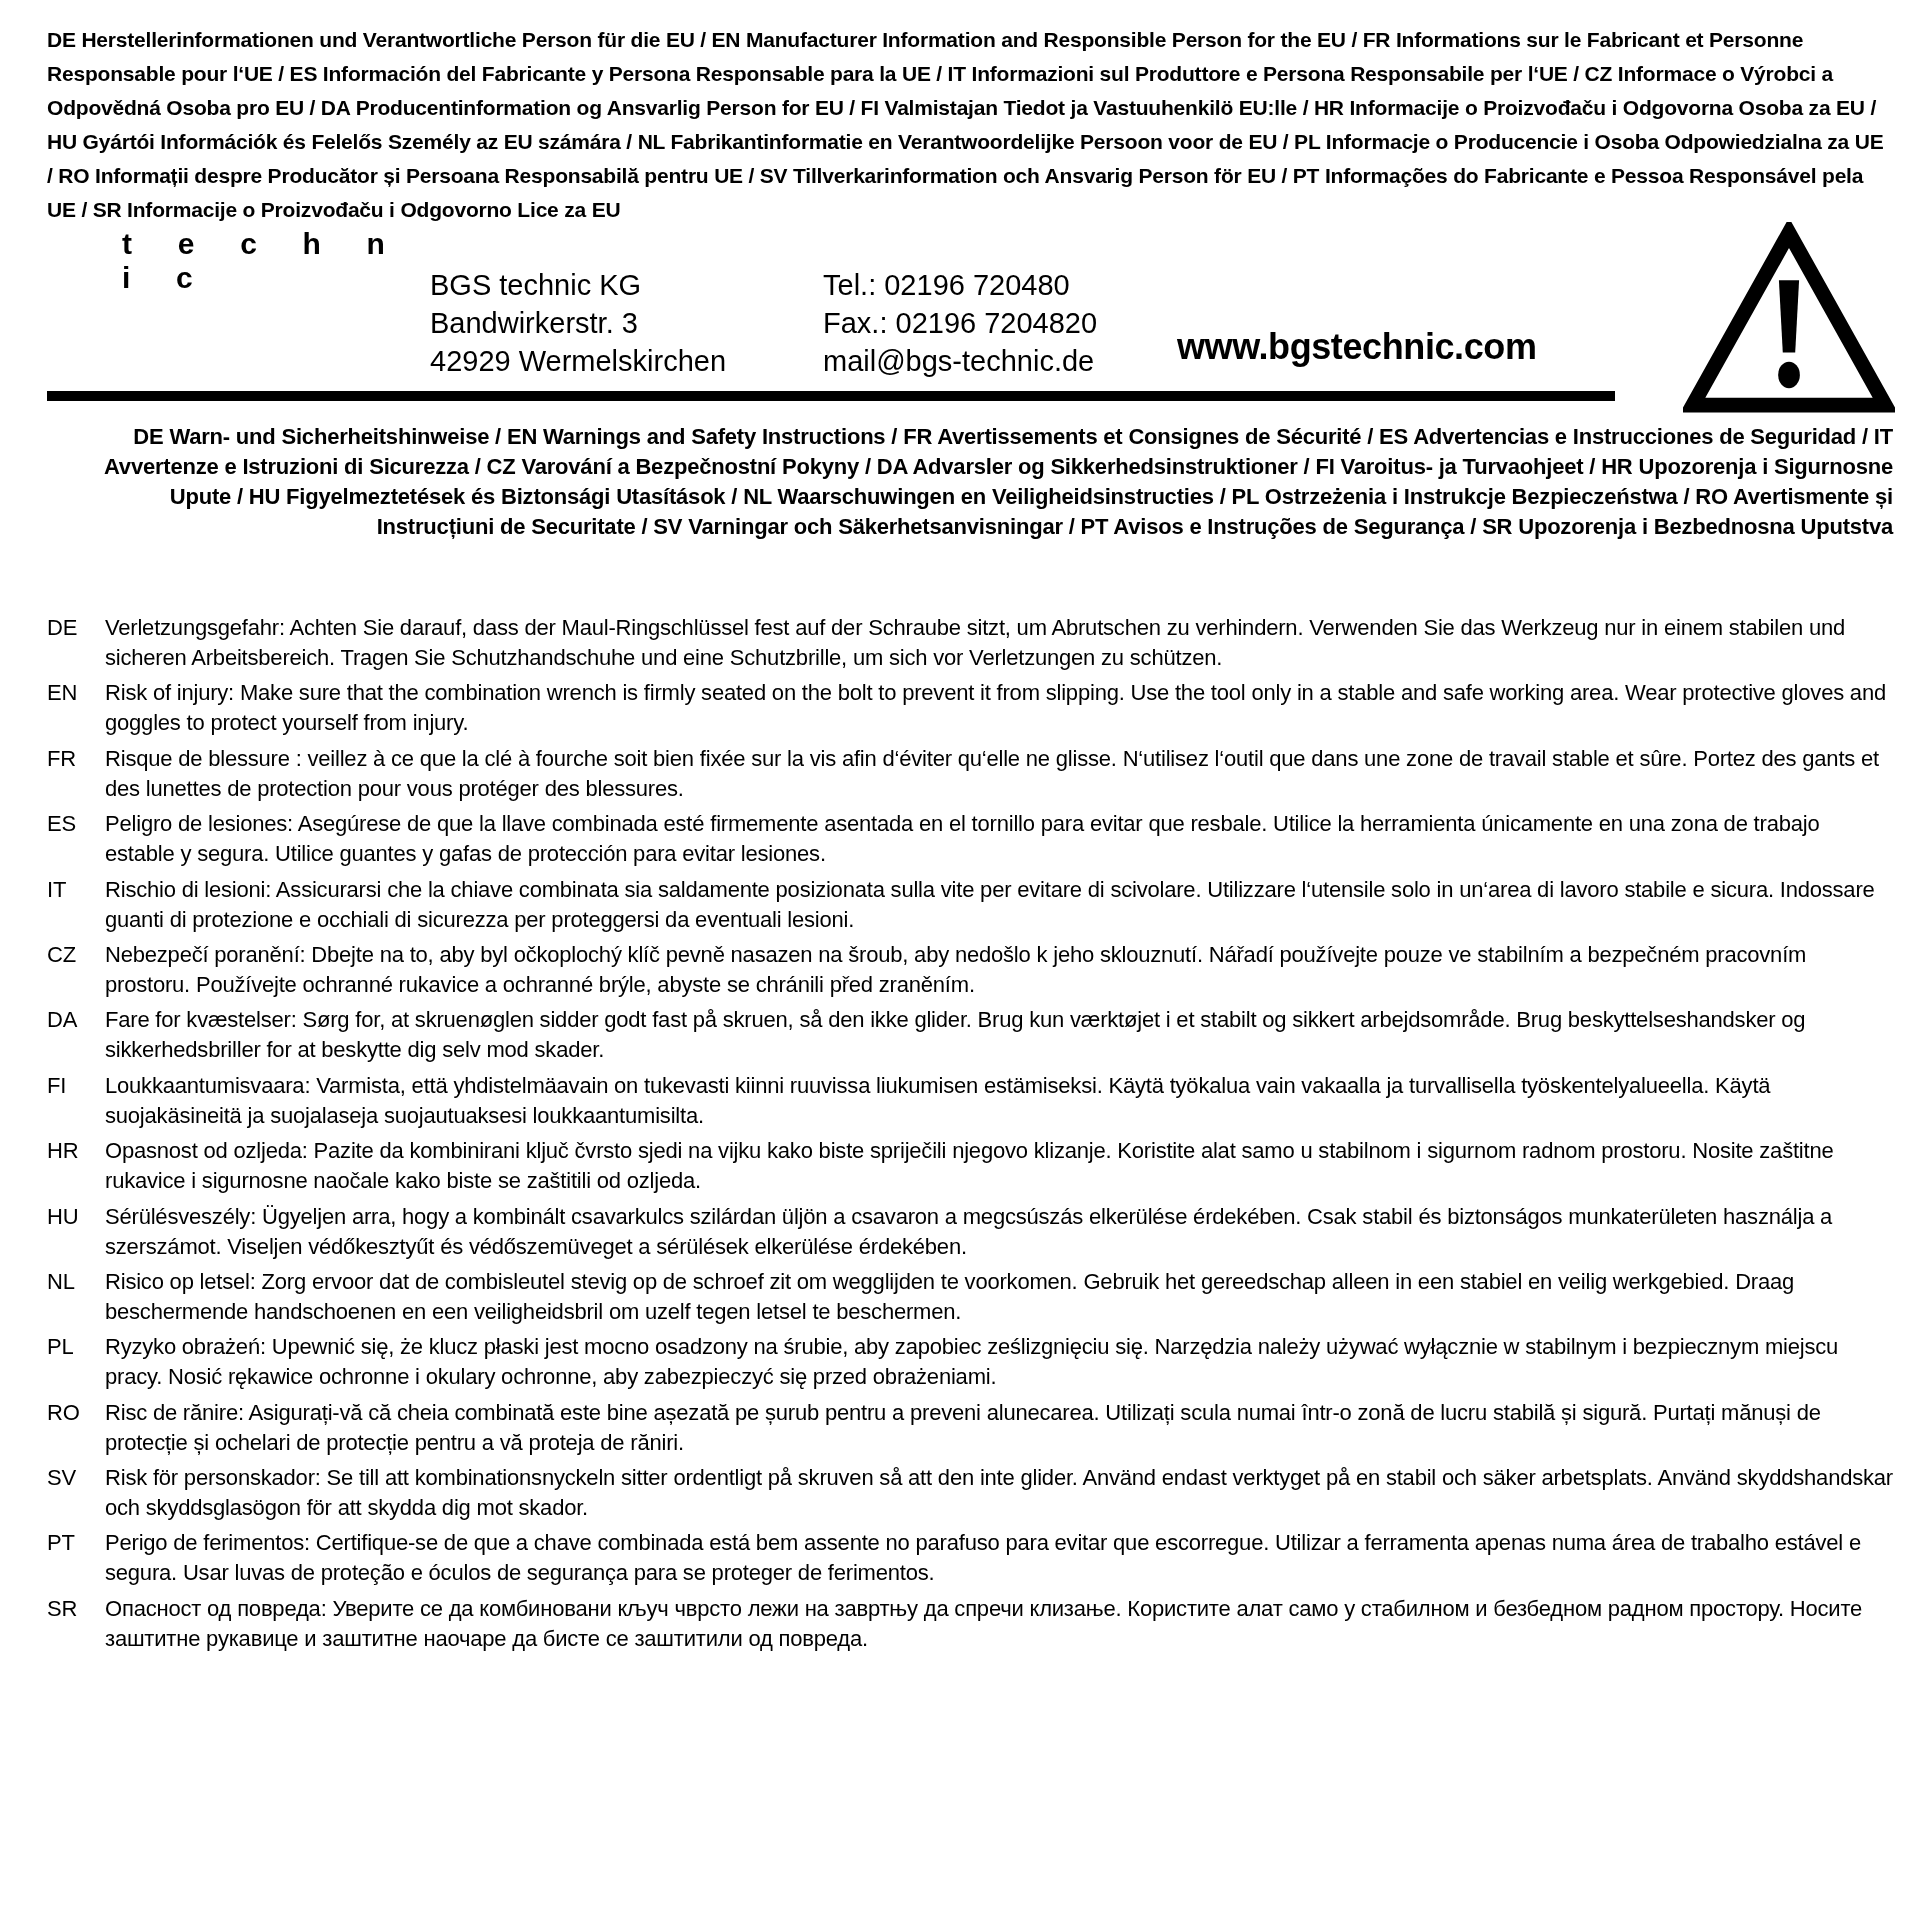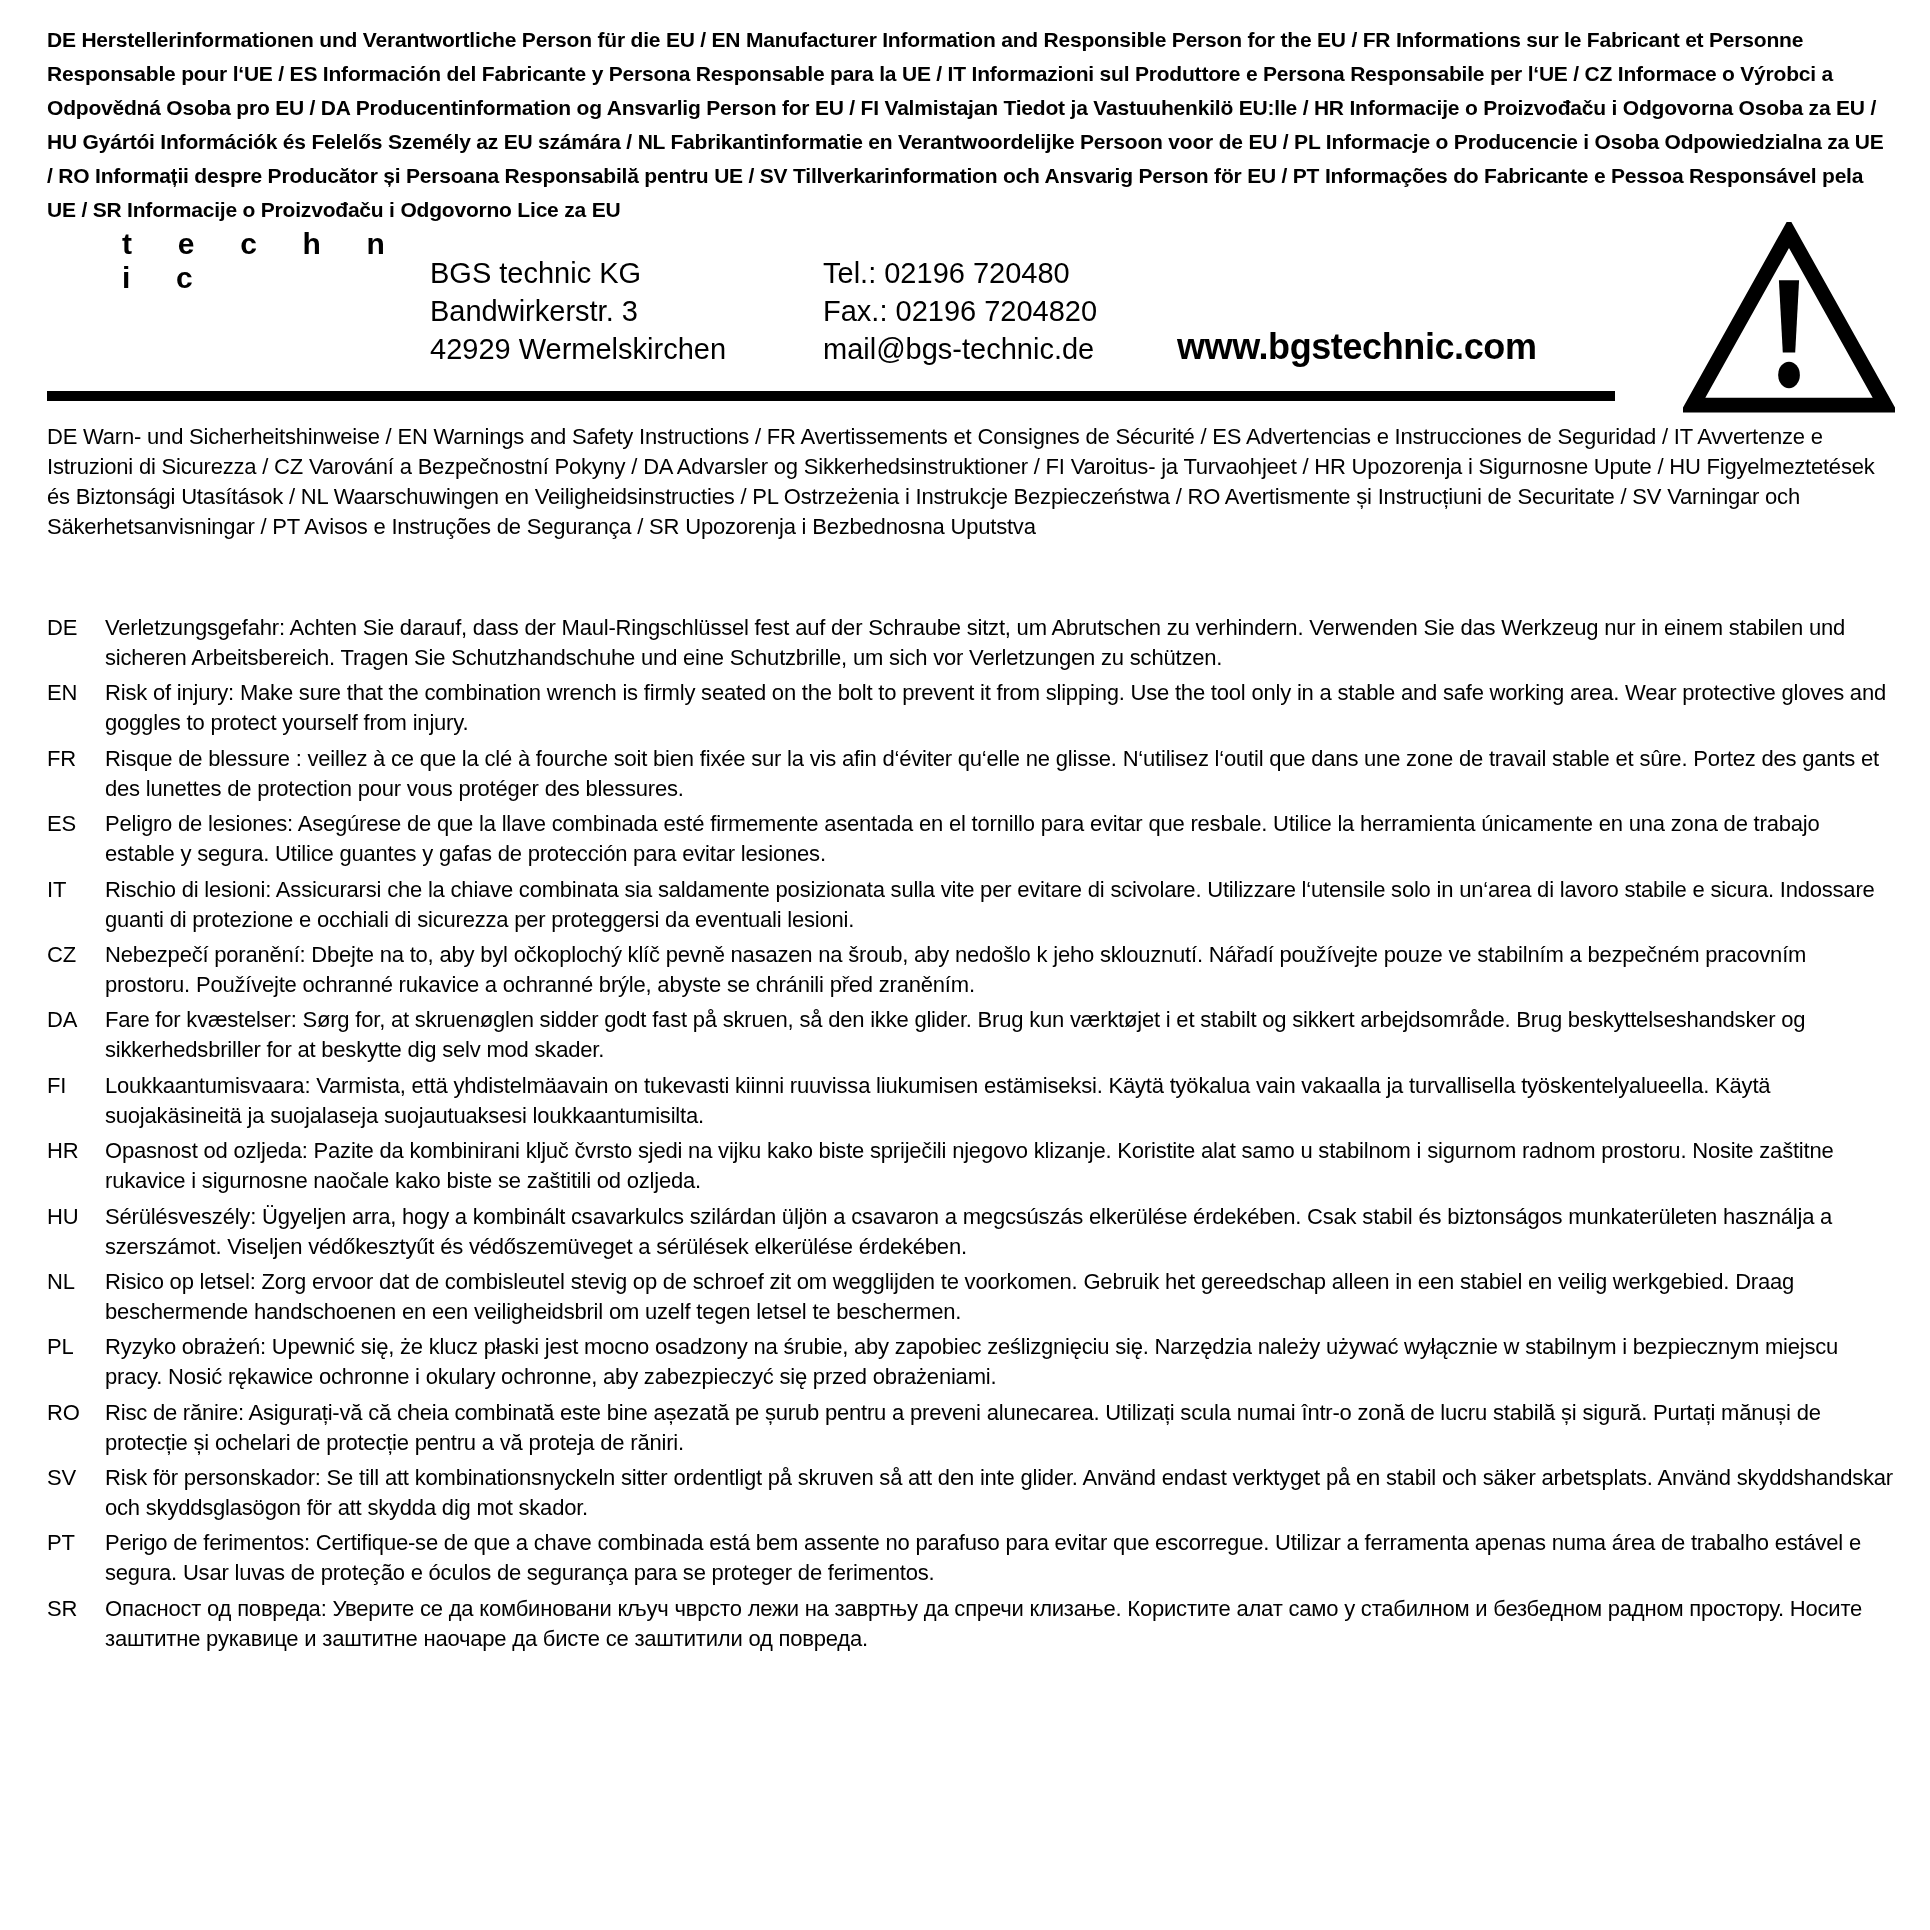--- a/index.html
+++ b/index.html
@@ -26,35 +26,36 @@
   .logo-bgs {
     font-size:134px; font-weight:bold; letter-spacing:-9.3px; line-height:117px;
     display:inline-block; transform:scaleY(1.06); transform-origin:top left;
   }
   .logo-reg { font-size:30px; font-weight:bold; vertical-align:top; position:relative; top:-1.6px; left:4.7px; }
   .logo-sub {
     margin-left:75px; margin-top:1.6px;
     font-size:30px; font-weight:bold; letter-spacing:18.7px;
   }
 
-  .addr, .contact { position:absolute; top:32px; font-size:29px; line-height:38px; font-weight:normal; }
+  .addr, .contact { position:absolute; top:44px; font-size:29px; line-height:38px; font-weight:normal; }
   .addr { left:430px; }
   .contact { left:823px; }
 
   .website { position:absolute; left:1177px; top:104px; font-size:36px; font-weight:bold; letter-spacing:-0.4px; }
 
   .warning-triangle { position:absolute; left:1683px; top:0px; width:212px; height:191px; }
 
   .divider { position:absolute; left:47px; top:391px; width:1568px; height:10px; background:#000000; }
 
   
   .safety-header {
     position:absolute; left:47px; top:422px; width:1846px; margin:0;
-    font-size:22px; line-height:30px; font-weight:normal;
+    font-size:22px; line-height:30px; font-weight:bold;
     letter-spacing:-0.2px;
+    text-align:right;
   }
 
   
   .safety-list { position:absolute; left:47px; top:613px; width:1846px; }
   .safety-item { display:flex; align-items:flex-start; margin-bottom:5.4px; font-size:22px; line-height:30px; letter-spacing:-0.2px; }
   .lang-code { flex:0 0 58px; width:58px; font-weight:normal; }
   .lang-text { flex:1 1 auto; }
 </style>
 </head>
 <body>

